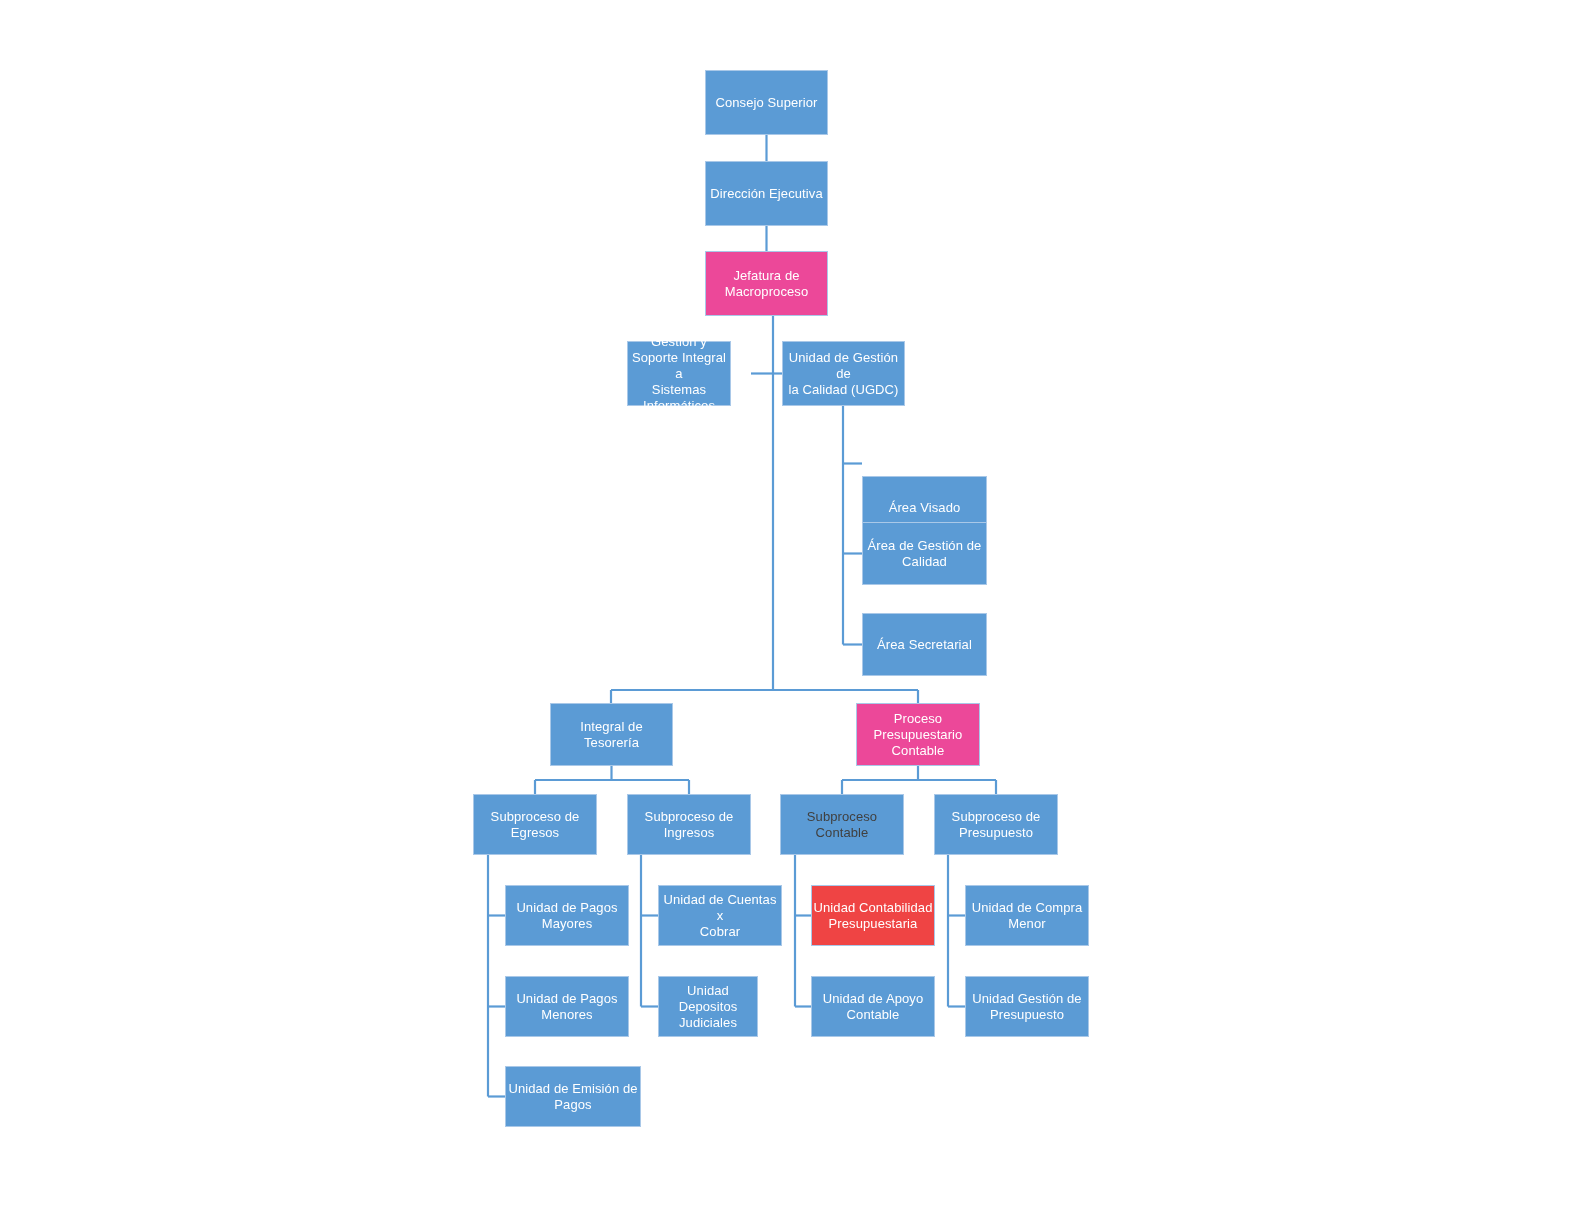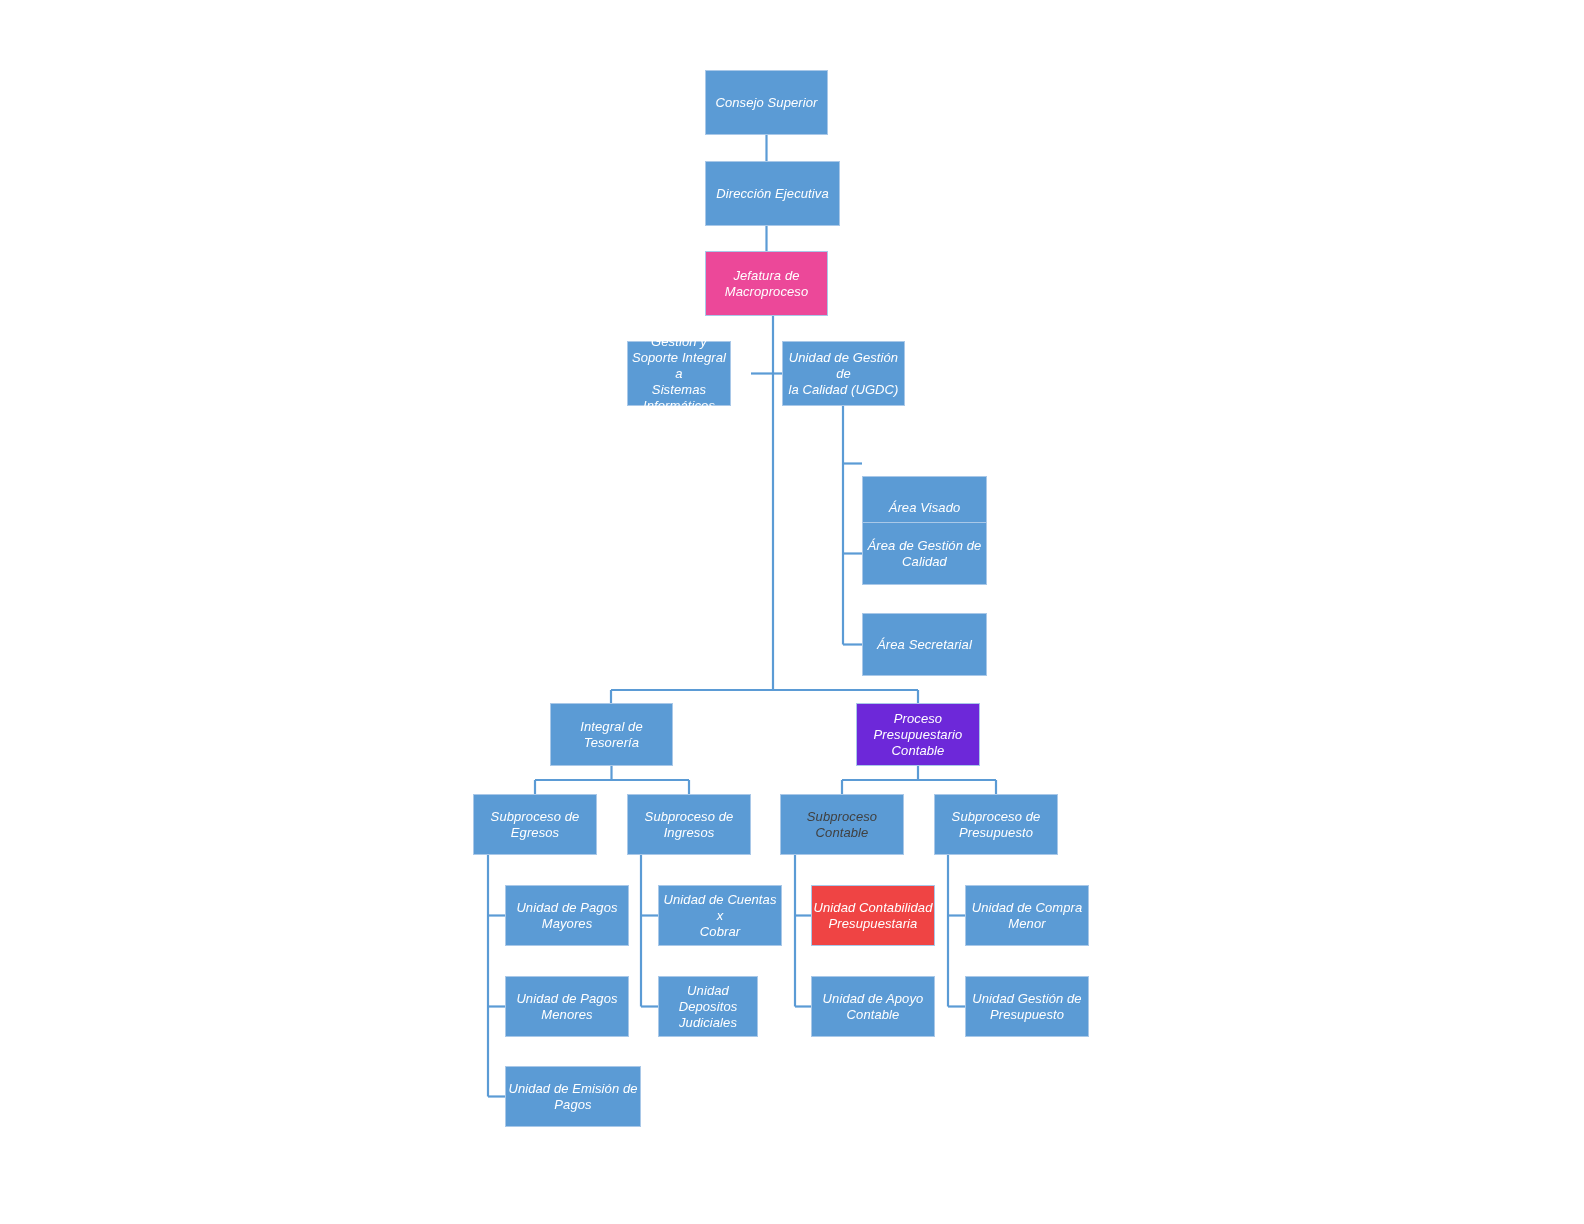--- a/index.html
+++ b/index.html
@@ -35,21 +35,20 @@
     display: flex;
     align-items: center;
     justify-content: center;
     text-align: center;
     font-size: 13px;
     line-height: 16px;
     letter-spacing: 0.1px;
     padding: 16px 1px;
     white-space: pre-line;
     z-index: 2;
-    font-style: italic;
   }
 </style>
 </head>
 <body>
 
 <div id="canvas">
 
   <svg id="connectors" viewBox="0 0 1584 1224" width="1584" height="1224" xmlns="http://www.w3.org/2000/svg" aria-hidden="true">
       <path d="M 766.5 135 L 766.5 161" stroke="#5B9BD5" stroke-width="2.2" fill="none" stroke-linecap="butt"></path>
       <path d="M 766.5 226 L 766.5 251" stroke="#5B9BD5" stroke-width="2.2" fill="none" stroke-linecap="butt"></path>
@@ -81,35 +80,35 @@
       <path d="M 795 855 L 795 1006.5" stroke="#5B9BD5" stroke-width="2.2" fill="none" stroke-linecap="butt"></path>
       <path d="M 795 915.5 L 811 915.5" stroke="#5B9BD5" stroke-width="2.2" fill="none" stroke-linecap="butt"></path>
       <path d="M 795 1006.5 L 811 1006.5" stroke="#5B9BD5" stroke-width="2.2" fill="none" stroke-linecap="butt"></path>
       <path d="M 948 855 L 948 1006.5" stroke="#5B9BD5" stroke-width="2.2" fill="none" stroke-linecap="butt"></path>
       <path d="M 948 915.5 L 965 915.5" stroke="#5B9BD5" stroke-width="2.2" fill="none" stroke-linecap="butt"></path>
       <path d="M 948 1006.5 L 965 1006.5" stroke="#5B9BD5" stroke-width="2.2" fill="none" stroke-linecap="butt"></path>
     </svg>
 
   <div id="nodes-layer">
       <div class="node" style="left: 705px; top: 70px; width: 123px; height: 65px; background: rgb(91, 155, 213); border-color: rgb(169, 200, 232); color: rgb(255, 255, 255);">Consejo Superior</div>
-      <div class="node" style="left: 705px; top: 161px; width: 135px; height: 65px; background: rgb(91, 155, 213); border-color: rgb(169, 200, 232); color: rgb(255, 255, 255);">Dirección Ejecutiva</div>
+      <div class="node" style="left: 705px; top: 161px; width: 123px; height: 65px; background: rgb(91, 155, 213); border-color: rgb(169, 200, 232); color: rgb(255, 255, 255);">Dirección Ejecutiva</div>
       <div class="node" style="left: 705px; top: 251px; width: 123px; height: 65px; background: #ec4899; border-color: rgb(169, 200, 232); color: rgb(255, 255, 255);">Jefatura de
 Macroproceso</div>
       <div class="node" style="left: 627px; top: 341px; width: 104px; height: 65px; background: rgb(91, 155, 213); border-color: rgb(169, 200, 232); color: rgb(255, 255, 255);">Unidad de Gestión y
 Soporte Integral a
 Sistemas Informáticos
 (UGSISI)</div>
       <div class="node" style="left: 782px; top: 341px; width: 123px; height: 65px; background: rgb(91, 155, 213); border-color: rgb(169, 200, 232); color: rgb(255, 255, 255);">Unidad de Gestión de
 la Calidad (UGDC)</div>
       <div class="node" style="left: 862px; top: 432px; width: 125px; height: 63px; background: rgb(91, 155, 213); border-color: rgb(169, 200, 232); color: rgb(255, 255, 255); margin-top: 44px;">Área Visado</div>
       <div class="node" style="left: 862px; top: 522px; width: 125px; height: 63px; background: rgb(91, 155, 213); border-color: rgb(169, 200, 232); color: rgb(255, 255, 255);">Área de Gestión de
 Calidad</div>
       <div class="node" style="left: 862px; top: 613px; width: 125px; height: 63px; background: rgb(91, 155, 213); border-color: rgb(169, 200, 232); color: rgb(255, 255, 255);">Área Secretarial</div>
       <div class="node" style="left: 550px; top: 703px; width: 123px; height: 63px; background: rgb(91, 155, 213); border-color: rgb(169, 200, 232); color: rgb(255, 255, 255);">Integral de Tesorería</div>
-      <div class="node" style="left: 856px; top: 703px; width: 124px; height: 63px; background: #6d28d9; border-color: rgb(169, 200, 232); color: rgb(255, 255, 255);">Proceso
+      <div class="node" style="left: 856px; top: 703px; width: 124px; height: 63px; background: #ec4899; border-color: rgb(169, 200, 232); color: rgb(255, 255, 255);">Proceso
 Presupuestario
 Contable</div>
       <div class="node" style="left: 473px; top: 794px; width: 124px; height: 61px; background: rgb(91, 155, 213); border-color: rgb(169, 200, 232); color: rgb(255, 255, 255);">Subproceso de
 Egresos</div>
       <div class="node" style="left: 627px; top: 794px; width: 124px; height: 61px; background: rgb(91, 155, 213); border-color: rgb(169, 200, 232); color: rgb(255, 255, 255);">Subproceso de
 Ingresos</div>
       <div class="node" style="left: 780px; top: 794px; width: 124px; height: 61px; background: rgb(91, 155, 213); border-color: rgb(169, 200, 232); color: #404040;">Subproceso Contable</div>
       <div class="node" style="left: 934px; top: 794px; width: 124px; height: 61px; background: rgb(91, 155, 213); border-color: rgb(169, 200, 232); color: rgb(255, 255, 255);">Subproceso de
 Presupuesto</div>
       <div class="node" style="left: 505px; top: 885px; width: 124px; height: 61px; background: rgb(91, 155, 213); border-color: rgb(169, 200, 232); color: rgb(255, 255, 255);">Unidad de Pagos

